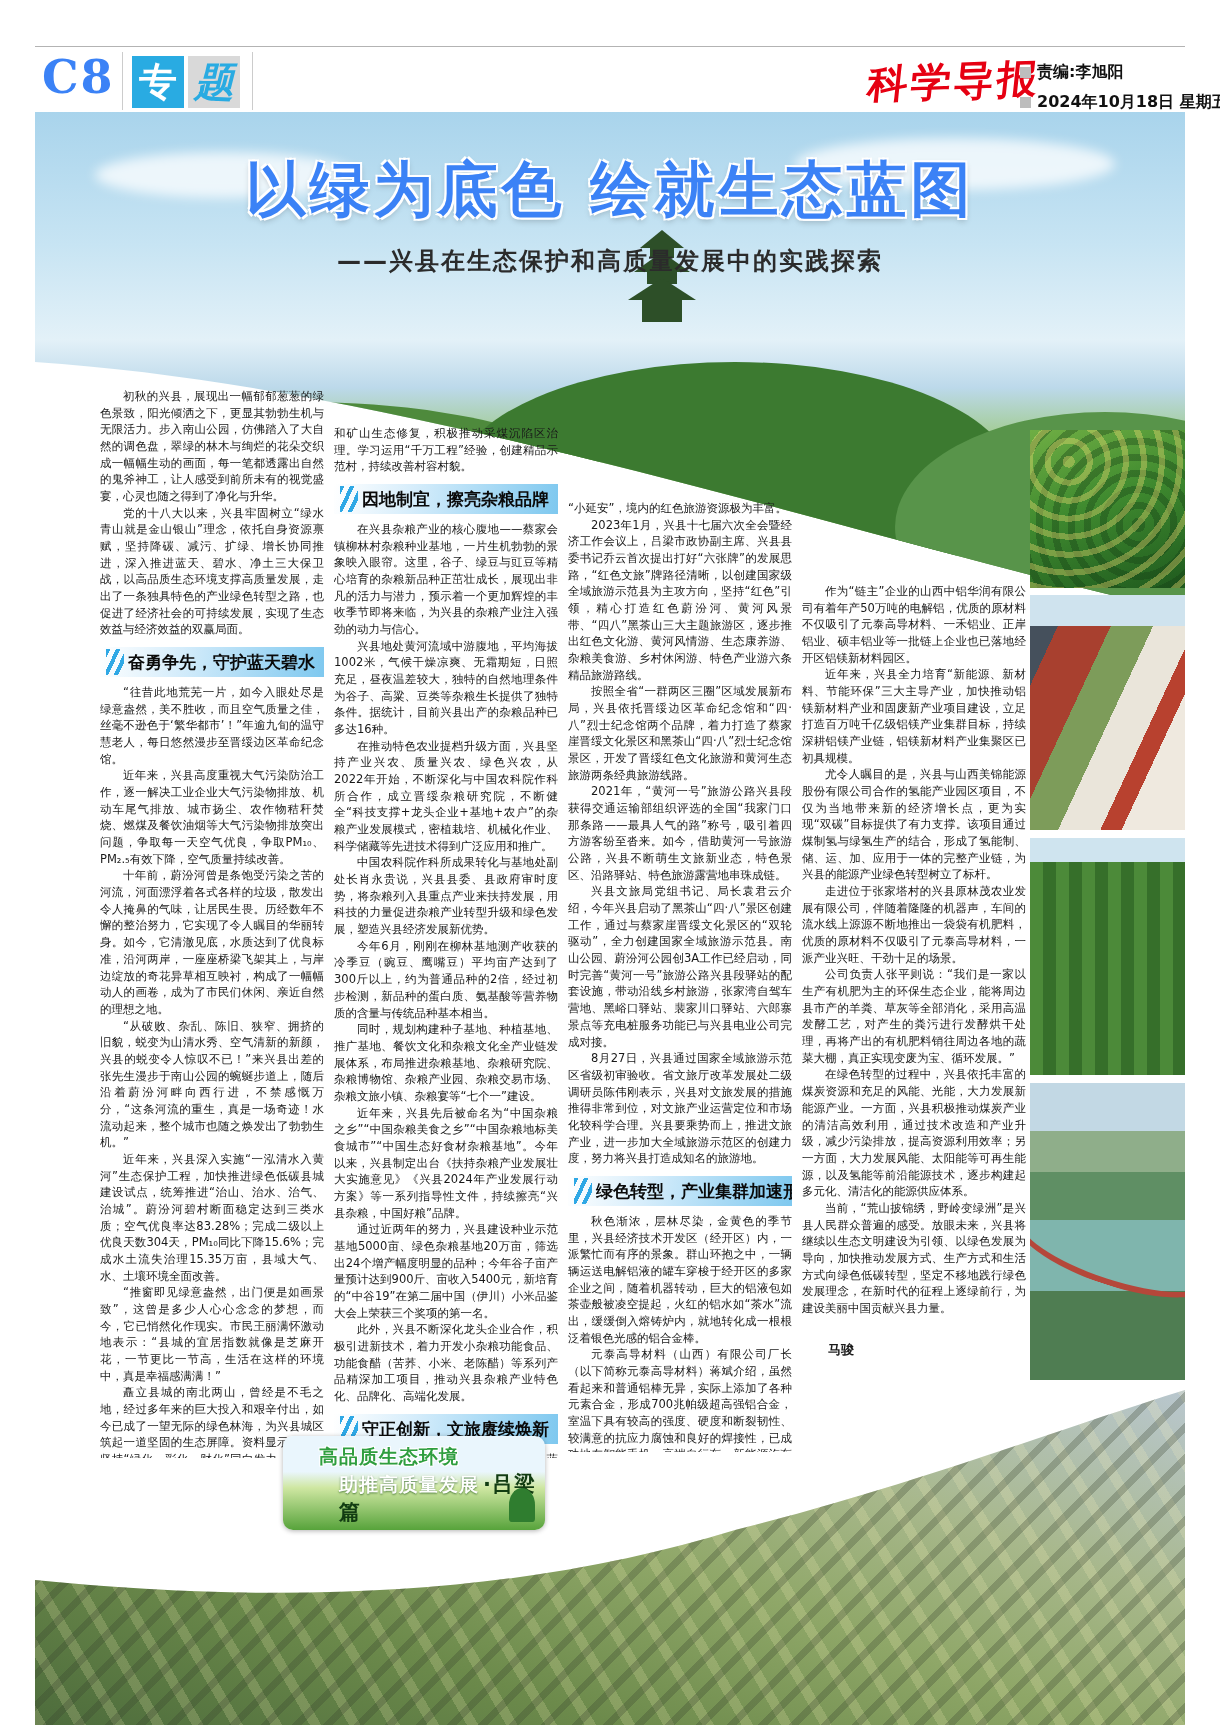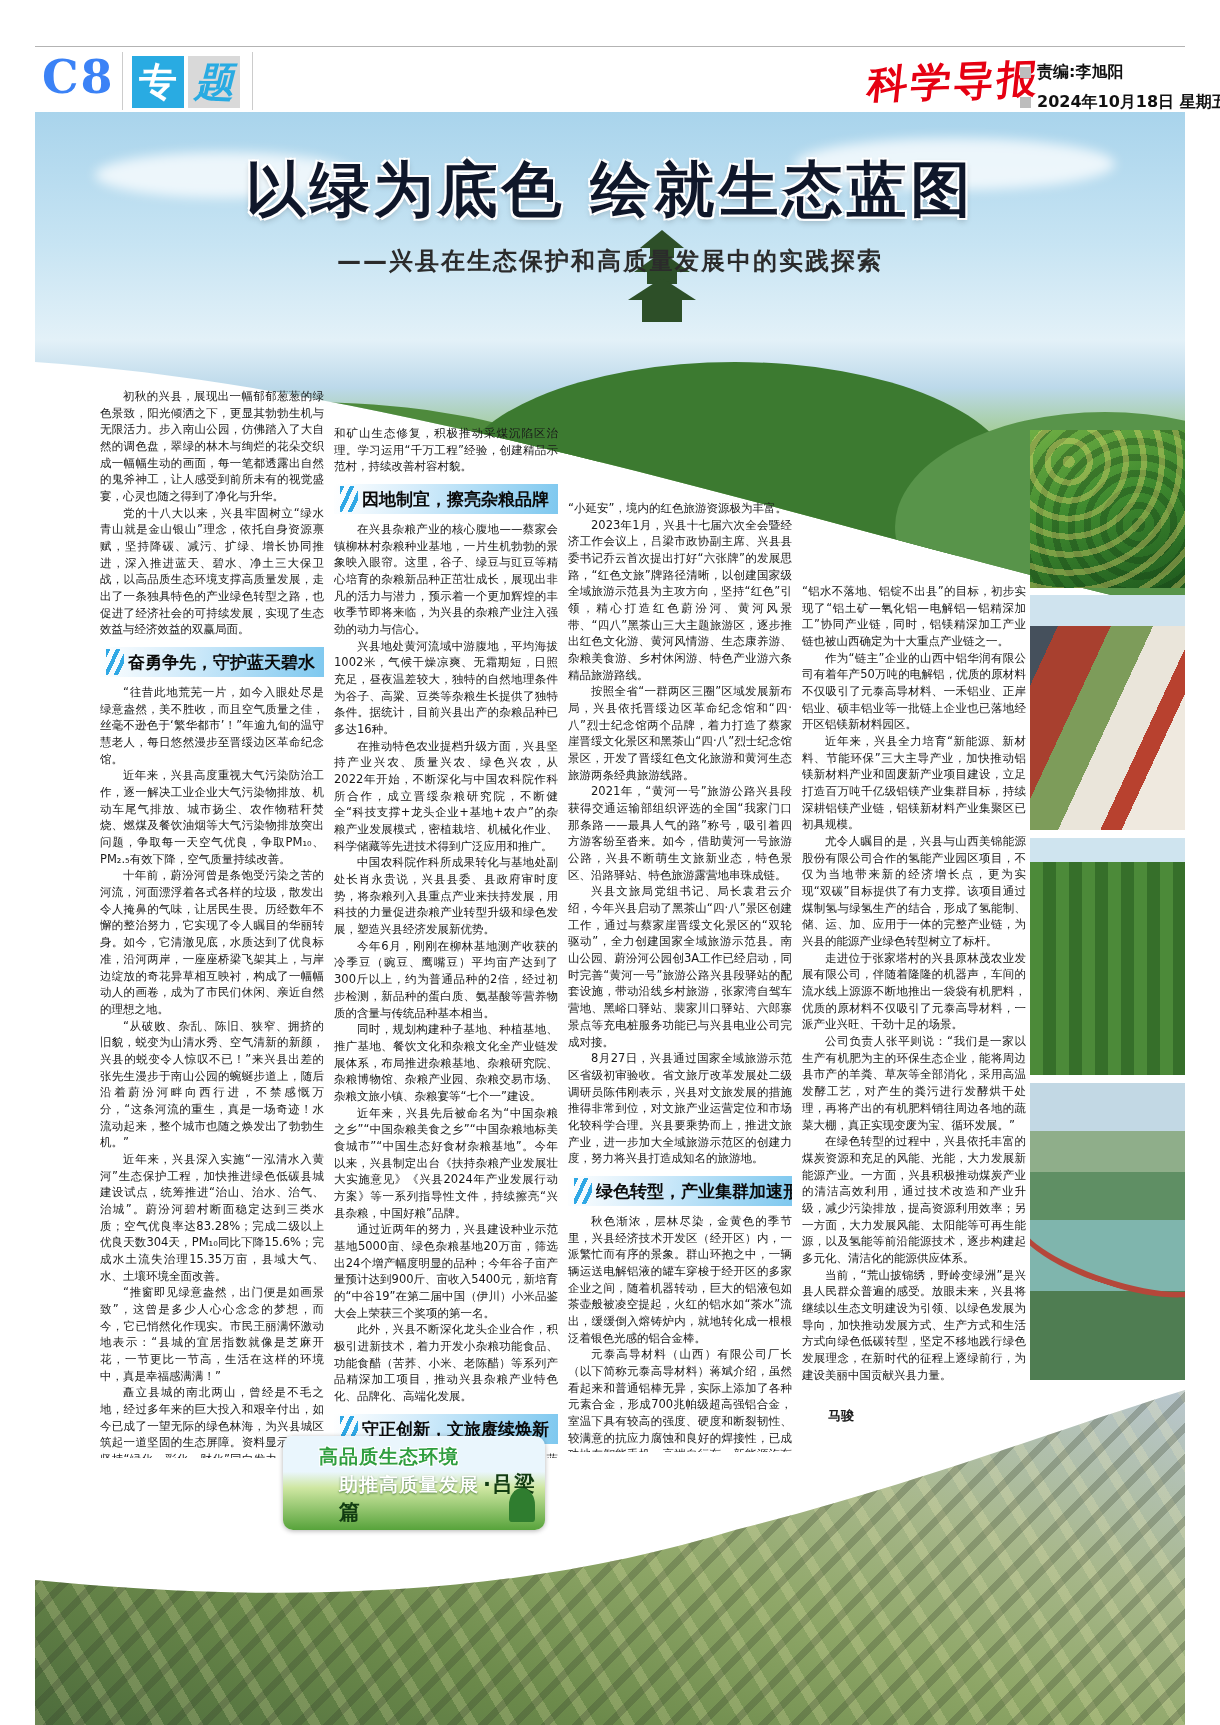--- a/index.html
+++ b/index.html
@@ -22,21 +22,21 @@
   .sq{display:inline-block;width:11px;height:11px;background:#bdbdbd;margin-right:6px;}
   
   .hero{position:absolute;left:35px;top:112px;width:1150px;height:600px;z-index:1;
         clip-path:path("M0 0 L1150 0 L1150 500 C 830 430 380 275 0 250 Z");
         background:linear-gradient(180deg,#a9d4ec 0%,#c7e4f3 22%,#e3f1f8 38%,#bcd9ea 46%,#9fca86 55%,#69a04e 68%,#3f7a33 82%,#2c5e27 100%);}
   .hero .cloud{position:absolute;background:rgba(255,255,255,.75);border-radius:50%;filter:blur(6px);}
   .hero .ridge{position:absolute;border-radius:50%;}
   .pagoda{position:absolute;left:585px;top:118px;z-index:2;}
   
   .headline{position:absolute;left:160px;top:150px;width:900px;text-align:center;z-index:3;}
-  .headline .title{font-size:60px;font-weight:bold;color:#0f172a;letter-spacing:4px;
+  .headline .title{font-size:60px;font-weight:bold;color:#3b82f6;letter-spacing:4px;
       text-shadow:-2px -2px 0 #fff,2px -2px 0 #fff,-2px 2px 0 #fff,2px 2px 0 #fff,0 3px 6px rgba(0,0,0,.25);}
   .headline .subtitle{margin-top:14px;font-size:24px;font-weight:bold;color:#2b2b2b;letter-spacing:2px;}
   
   .col{position:absolute;width:224px;font-size:11.5px;line-height:1.45;text-align:justify;
        overflow:hidden;z-index:5;color:#191919;}
   .para{text-indent:2em;margin:0;}
   .para.noind{text-indent:0;}
   .sec-h{margin:9px 0 7px;height:30px;line-height:30px;padding-left:28px;font-size:17px;font-weight:bold;color:#0a0a0a;
          background:linear-gradient(100deg,#ffffff 0%,#d6edfb 35%,#7ec8ef 100%);
          position:relative;white-space:nowrap;}
@@ -161,21 +161,20 @@
       <div class="para">2023年1月，兴县十七届六次全会暨经济工作会议上，吕梁市政协副主席、兴县县委书记乔云首次提出打好“六张牌”的发展思路，“红色文旅”牌路径清晰，以创建国家级全域旅游示范县为主攻方向，坚持“红色”引领，精心打造红色蔚汾河、黄河风景带、“四八”黑茶山三大主题旅游区，逐步推出红色文化游、黄河风情游、生态康养游、杂粮美食游、乡村休闲游、特色产业游六条精品旅游路线。</div>
       <div class="para">按照全省“一群两区三圈”区域发展新布局，兴县依托晋绥边区革命纪念馆和“四·八”烈士纪念馆两个品牌，着力打造了蔡家崖晋绥文化景区和黑茶山“四·八”烈士纪念馆景区，开发了晋绥红色文化旅游和黄河生态旅游两条经典旅游线路。</div>
       <div class="para">2021年，“黄河一号”旅游公路兴县段获得交通运输部组织评选的全国“我家门口那条路——最具人气的路”称号，吸引着四方游客纷至沓来。如今，借助黄河一号旅游公路，兴县不断萌生文旅新业态，特色景区、沿路驿站、特色旅游露营地串珠成链。</div>
       <div class="para">兴县文旅局党组书记、局长袁君云介绍，今年兴县启动了黑茶山“四·八”景区创建工作，通过与蔡家崖晋绥文化景区的“双轮驱动”，全力创建国家全域旅游示范县。南山公园、蔚汾河公园创3A工作已经启动，同时完善“黄河一号”旅游公路兴县段驿站的配套设施，带动沿线乡村旅游，张家湾自驾车营地、黑峪口驿站、裴家川口驿站、六郎寨景点等充电桩服务功能已与兴县电业公司完成对接。</div>
       <div class="para">8月27日，兴县通过国家全域旅游示范区省级初审验收。省文旅厅改革发展处二级调研员陈伟刚表示，兴县对文旅发展的措施推得非常到位，对文旅产业运营定位和市场化较科学合理。兴县要乘势而上，推进文旅产业，进一步加大全域旅游示范区的创建力度，努力将兴县打造成知名的旅游地。</div>
       <div class="sec-h">绿色转型，产业集群加速形成</div>
       <div class="para">秋色渐浓，层林尽染，金黄色的季节里，兴县经济技术开发区（经开区）内，一派繁忙而有序的景象。群山环抱之中，一辆辆运送电解铝液的罐车穿梭于经开区的多家企业之间，随着机器转动，巨大的铝液包如茶壶般被凌空提起，火红的铝水如“茶水”流出，缓缓倒入熔铸炉内，就地转化成一根根泛着银色光感的铝合金棒。</div>
       <div class="para">元泰高导材料（山西）有限公司厂长（以下简称元泰高导材料）蒋斌介绍，虽然看起来和普通铝棒无异，实际上添加了各种元素合金，形成700兆帕级超高强铝合金，室温下具有较高的强度、硬度和断裂韧性、较满意的抗应力腐蚀和良好的焊接性，已成功地在智能手机、高端自行车、新能源汽车等关键结构件上获得商业化应用。目前，这些产品市场需求旺盛，一直是满负荷生产。</div>
     </div>
   <div class="col" style="left:802px;top:583px;height:840px;">
-      <div class="para noind">“铝水不落地、铝锭不出县”的目标，初步实现了“铝土矿—氧化铝—电解铝—铝精深加工”协同产业链，同时，铝镁精深加工产业链也被山西确定为十大重点产业链之一。</div>
       <div class="para">作为“链主”企业的山西中铝华润有限公司有着年产50万吨的电解铝，优质的原材料不仅吸引了元泰高导材料、一禾铝业、正岸铝业、硕丰铝业等一批链上企业也已落地经开区铝镁新材料园区。</div>
       <div class="para">近年来，兴县全力培育“新能源、新材料、节能环保”三大主导产业，加快推动铝镁新材料产业和固废新产业项目建设，立足打造百万吨千亿级铝镁产业集群目标，持续深耕铝镁产业链，铝镁新材料产业集聚区已初具规模。</div>
       <div class="para">尤令人瞩目的是，兴县与山西美锦能源股份有限公司合作的氢能产业园区项目，不仅为当地带来新的经济增长点，更为实现“双碳”目标提供了有力支撑。该项目通过煤制氢与绿氢生产的结合，形成了氢能制、储、运、加、应用于一体的完整产业链，为兴县的能源产业绿色转型树立了标杆。</div>
       <div class="para">走进位于张家塔村的兴县原林茂农业发展有限公司，伴随着隆隆的机器声，车间的流水线上源源不断地推出一袋袋有机肥料，优质的原材料不仅吸引了元泰高导材料，一派产业兴旺、干劲十足的场景。</div>
       <div class="para">公司负责人张平则说：“我们是一家以生产有机肥为主的环保生态企业，能将周边县市产的羊粪、草灰等全部消化，采用高温发酵工艺，对产生的粪污进行发酵烘干处理，再将产出的有机肥料销往周边各地的蔬菜大棚，真正实现变废为宝、循环发展。”</div>
       <div class="para">在绿色转型的过程中，兴县依托丰富的煤炭资源和充足的风能、光能，大力发展新能源产业。一方面，兴县积极推动煤炭产业的清洁高效利用，通过技术改造和产业升级，减少污染排放，提高资源利用效率；另一方面，大力发展风能、太阳能等可再生能源，以及氢能等前沿能源技术，逐步构建起多元化、清洁化的能源供应体系。</div>
       <div class="para">当前，“荒山披锦绣，野岭变绿洲”是兴县人民群众普遍的感受。放眼未来，兴县将继续以生态文明建设为引领、以绿色发展为导向，加快推动发展方式、生产方式和生活方式向绿色低碳转型，坚定不移地践行绿色发展理念，在新时代的征程上逐绿前行，为建设美丽中国贡献兴县力量。</div>
       <div class="byline">马骏</div>
     </div>
 

